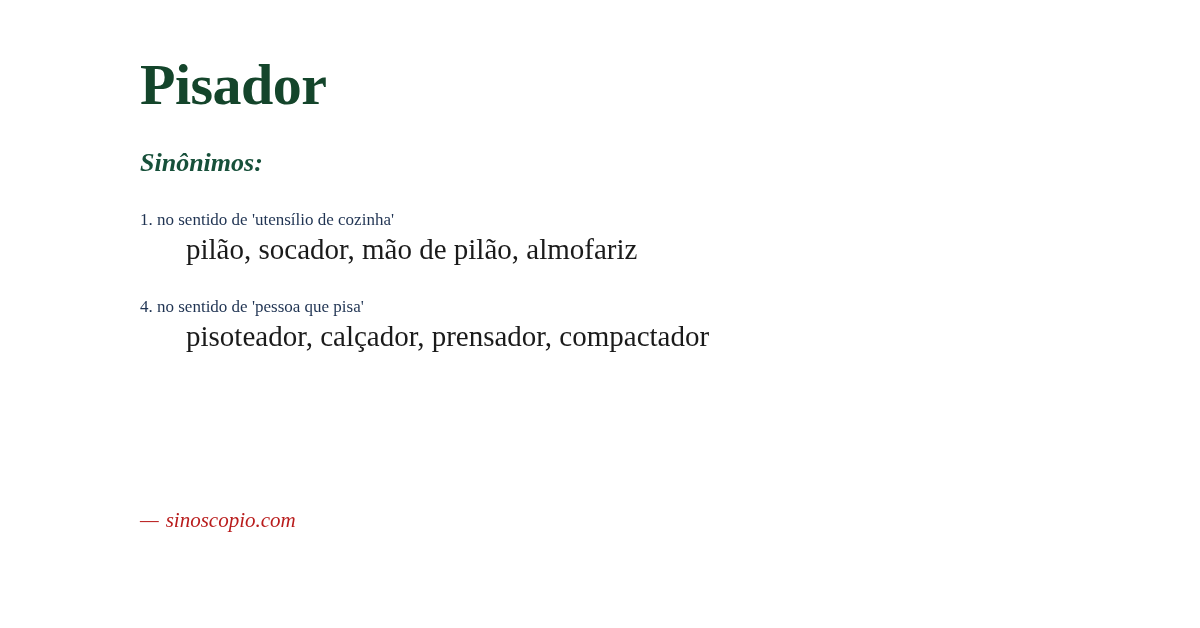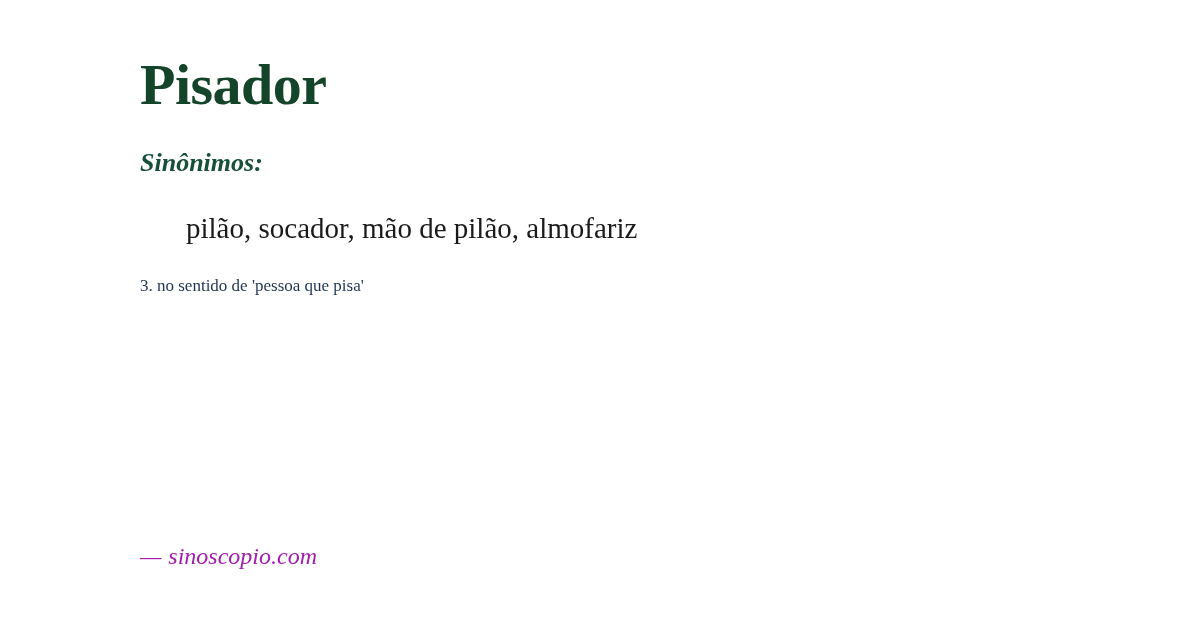--- a/index.html
+++ b/index.html
@@ -77,47 +77,49 @@
     line-height: 39px;
     color: #1a1a1a;
     white-space: nowrap;
     margin-left: 46px;
   }
 
   
   .attribution {
     position: absolute;
     left: 140px;
-    top: 544px;
-    font-size: 24px;
+    top: 510px;
+    font-size: 21px;
     line-height: 1.0;
     font-style: italic;
-    color: #a21caf;
+    color: #b91c1c;
     white-space: nowrap;
   }
   .attribution .dash { margin-right: 7px; }
 </style>
 </head>
 <body>
 
 <div class="card">
 
   <h1 class="headword">Pisador</h1>
 
   <div class="subtitle">Sinônimos:</div>
 
   <ol class="senses">
 
     <li class="sense">
+      <div class="sense-label">1. no sentido de 'utensílio de cozinha'</div>
       <div class="sense-synonyms">pilão, socador, mão de pilão, almofariz</div>
     </li>
 
 
     <li class="sense">
-      <div class="sense-label">3. no sentido de 'pessoa que pisa'</div>
+      <div class="sense-label">4. no sentido de 'pessoa que pisa'</div>
+      <div class="sense-synonyms">pisoteador, calçador, prensador, compactador</div>
     </li>
 
   </ol>
 
   <div class="attribution">
     <span class="dash">—</span><span>sinoscopio.com</span>
   </div>
 
 </div>
 

